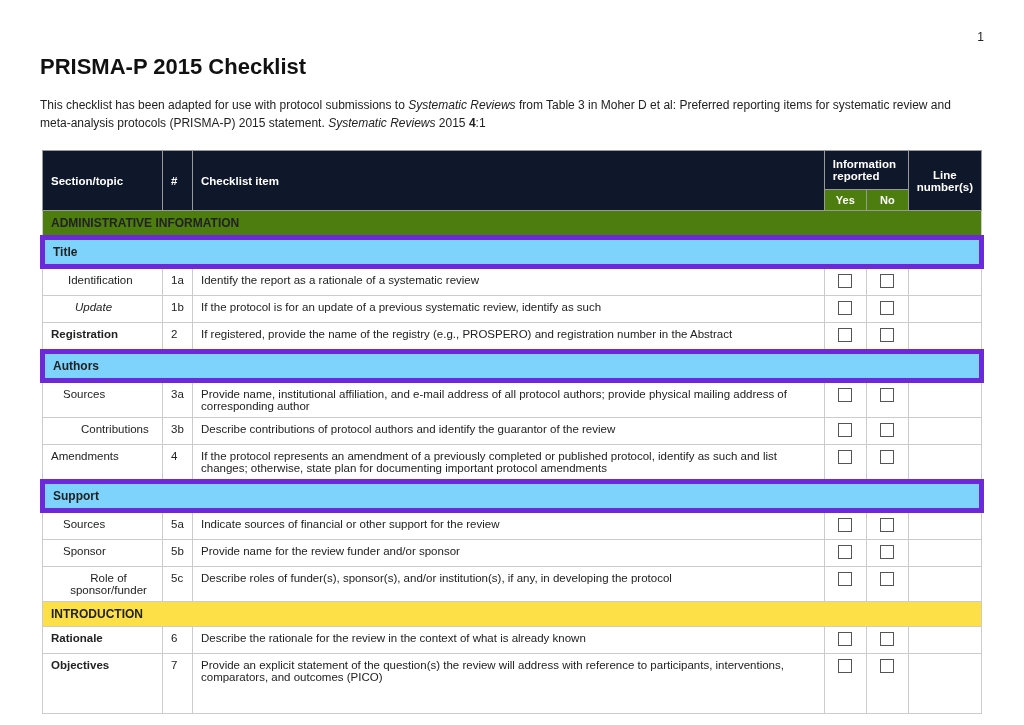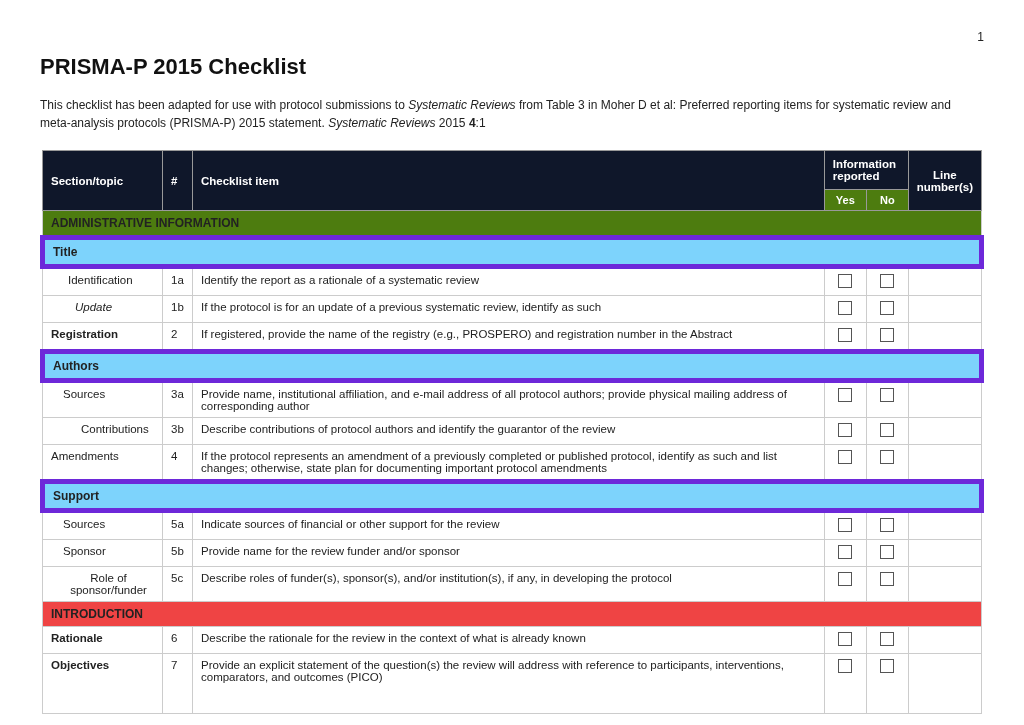--- a/index.html
+++ b/index.html
@@ -59,21 +59,21 @@
       font-size: 12px;
     }
     .sub-section-heading td {
       background: #7dd3fc;
       font-weight: bold;
       padding: 5px 8px;
       border: 5px solid #6d28d9;
       font-size: 12px;
     }
     .intro-section td {
-      background: #ef4444;
+      background: #fde047;
       font-weight: bold;
       padding: 5px 8px;
       border: 1px solid #ccc;
       font-size: 12px;
     }
     .data-row td {
       padding: 5px 8px;
       border: 1px solid #ccc;
       vertical-align: top;
     }

